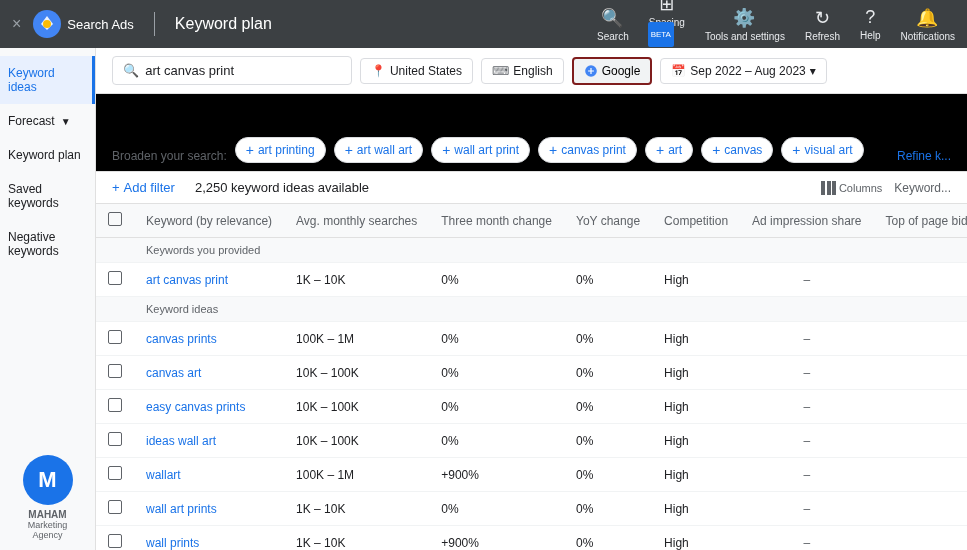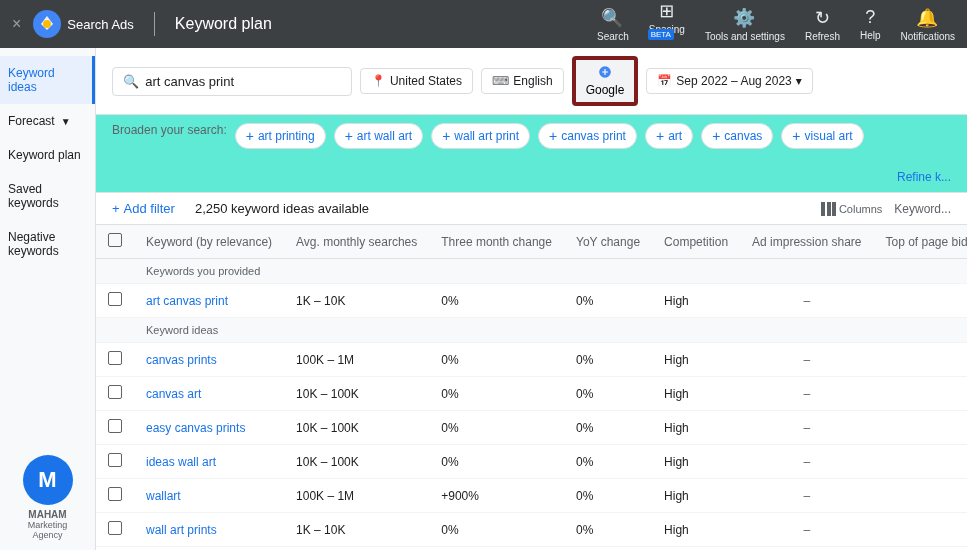--- a/index.html
+++ b/index.html
@@ -61,21 +61,21 @@
       cursor: pointer;
       gap: 2px;
     }
     .nav-icon-btn .icon-symbol {
       font-size: 18px;
     }
     .beta-badge {
       background: #1a73e8;
       color: #fff;
       font-size: 8px;
-      padding: 1px 3px;
+      padding: 8px 3px;
       border-radius: 2px;
       position: relative;
       top: -8px;
       right: 6px;
     }
 
     
     .layout {
       display: flex;
       height: calc(550px - 48px);
@@ -180,50 +180,49 @@
       font-size: 12px;
       color: #202124;
       cursor: pointer;
     }
     .filter-pill .pill-icon {
       font-size: 12px;
       color: #5f6368;
     }
     .google-pill {
       background: #f1f3f4;
-      border: 4px solid #7f1d1d;
+      border: 2px solid #7f1d1d;
       display: flex;
       align-items: center;
       gap: 4px;
       padding: 5px 10px;
       border-radius: 4px;
       font-size: 12px;
-      flex-direction: column;
     }
     .date-pill {
       display: flex;
       align-items: center;
       gap: 4px;
       border: 1px solid #dadce0;
       border-radius: 4px;
       padding: 5px 10px;
       font-size: 12px;
       color: #202124;
       cursor: pointer;
     }
 
     
     .broaden-area {
       padding: 8px 16px;
       border-bottom: 1px solid #e0e0e0;
       display: flex;
-      align-items: flex-start;
+      align-items: flex-end;
       gap: 8px;
       flex-wrap: wrap;
-      background: #5eead4;
+      background: #000000;
     }
     .broaden-label {
       font-size: 12px;
       color: #5f6368;
       white-space: nowrap;
     }
     .broaden-chip {
       display: flex;
       align-items: center;
       gap: 4px;

